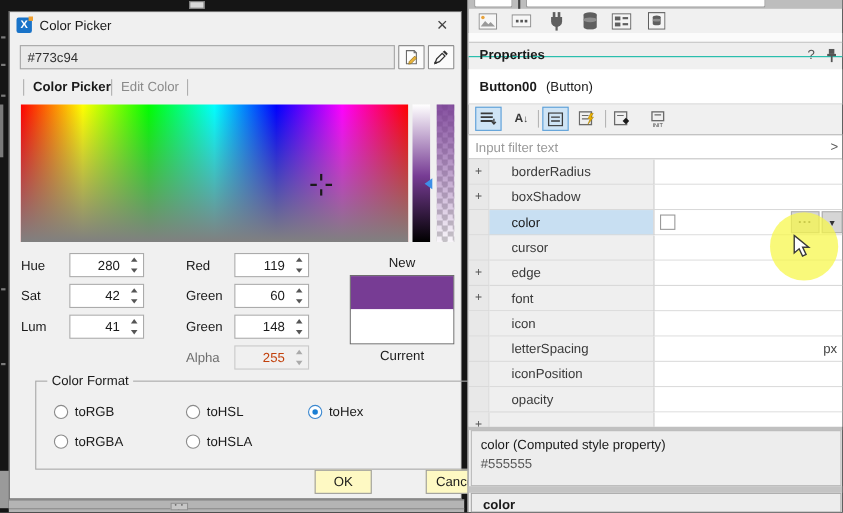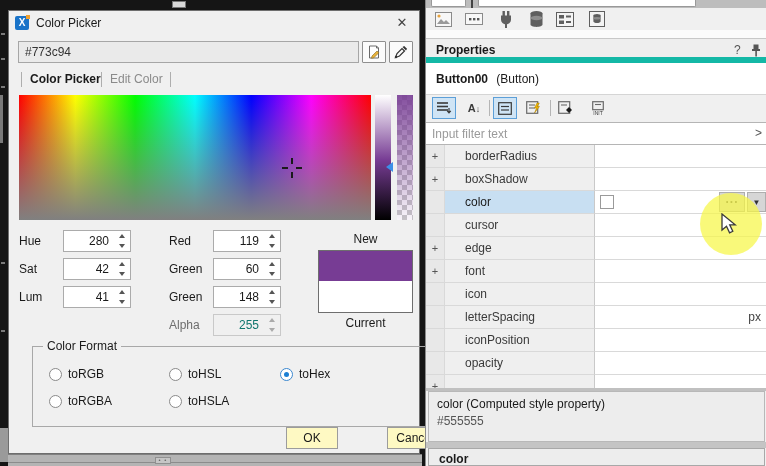--- a/index.html
+++ b/index.html
@@ -74,21 +74,21 @@
   .spin {
     position:absolute; width:68px; height:22px; background:#fff;
     border:1px solid #ababab;
   }
   .spin .sval { position:absolute; right:21px; top:0; line-height:20px; color:#1a1a1a; }
   .spin .sbtns { position:absolute; right:0; top:0; width:16px; height:100%;
     display:flex; flex-direction:column; align-items:center; justify-content:space-around; }
   .spin .up { width:0;height:0;border-left:3px solid transparent;border-right:3px solid transparent;border-bottom:4px solid #555; }
   .spin .dn { width:0;height:0;border-left:3px solid transparent;border-right:3px solid transparent;border-top:4px solid #555; }
   .spin.disabled { background:#f0f0f0; border-color:#c9c9c9; }
-  .spin.disabled .sval { color:#0f766e; }
+  .spin.disabled .sval { color:#c2410c; }
   .spin.disabled .up { border-bottom-color:#aaa; } .spin.disabled .dn { border-top-color:#aaa; }
 
   .swatch-label { position:absolute; left:309px; width:95px; text-align:center; color:#1a1a1a; }
   .swatch-box { position:absolute; left:309px; top:239px; width:95px; height:63px; border:1px solid #6e6e6e; }
   .swatch-new { position:absolute; left:0; top:0; width:100%; height:32px; background:#773c94; }
   .swatch-cur { position:absolute; left:0; bottom:0; width:100%; height:31px; background:#ffffff; }
 
   .groupbox { position:absolute; left:8px; top:335px; width:396px; height:81px; border:1px solid #a8a8a8;margin-left:15px; }
   .legend { position:absolute; left:10px; top:-8px; background:#f0f0f0; padding:0 4px; color:#1a1a1a; }
   .radio-item { position:absolute; height:16px; display:flex; align-items:center; }
@@ -113,22 +113,22 @@
   
   .panel { position:absolute; left:425px; top:0; width:341px; height:466px;
     background:#f0f0f0; border-left:1px solid #8a8a8a; }
   .sliver { position:absolute; left:0; top:0; width:100%; height:8px; background:#bdbdbd; }
   .sliver .wtab { position:absolute; top:0; height:7px; background:#fff; border:1px solid #999; border-top:none; border-radius:0 0 2px 2px; }
   .sliver .vline { position:absolute; left:45px; top:0; width:2px; height:8px; background:#444; }
 
   .icon20 { position:absolute; top:9px; width:20px; height:20px; display:flex; align-items:center; justify-content:center; }
 
   .white-band { position:absolute; left:0; top:30px; width:100%; height:8px; background:#fbfbfb; }
-  .props-header { position:absolute; left:0; top:38px; width:100%; height:25px;
-    background:#eeeeee; border-top:1px solid #c8c8c8; border-bottom:6px solid #14b8a6; }
+  .props-header { position:absolute; left:0; top:38px; width:100%; height:14px;
+    background:#eeeeee; border-top:1px solid #c8c8c8; border-bottom:1px solid #14b8a6; }
   .props-header .ptitle { position:absolute; left:10px; line-height:23px; font-weight:bold; color:#1a1a1a; }
   .props-header .phelp { position:absolute; left:308px; line-height:23px; color:#555; }
   .props-header .ppin { position:absolute; left:324px; top:5px; }
 
   .object-row { position:absolute; left:0; top:63px; width:100%; height:32px;
     background:#fff; border-bottom:1px solid #d5d5d5; line-height:32px; padding-left:10px; }
   .obj-name { font-weight:bold; color:#1a1a1a; }
   .obj-type { color:#1a1a1a; margin-left:5px; }
 
   .ptoolbar { position:absolute; left:0; top:95px; width:100%; height:27px; }

